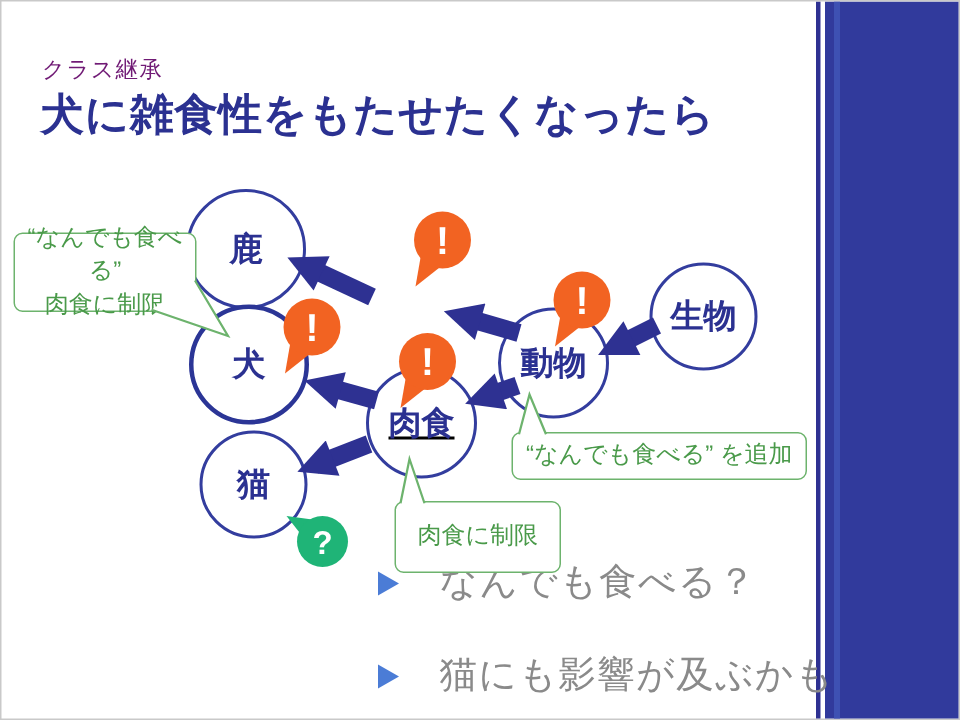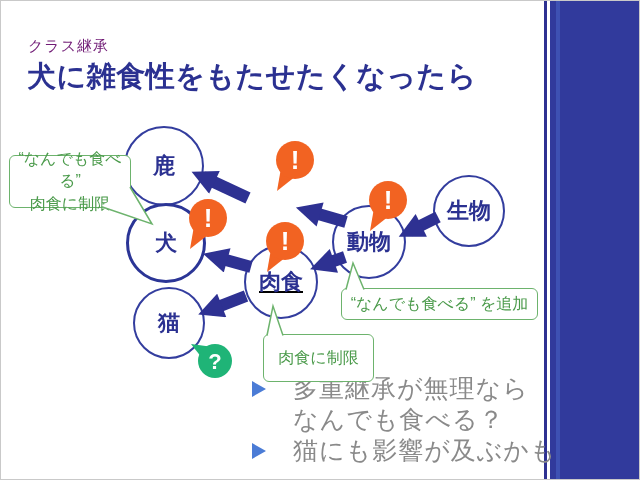--- a/index.html
+++ b/index.html
@@ -122,21 +122,20 @@
     <g>
       <polygon points="201,357 190,343 212,346" fill="#1fb477"></polygon>
       <circle cx="214" cy="360" r="17" fill="#1fb477"></circle>
       <text class="badge-txt" x="214" y="368" font-size="22">?</text>
     </g>
   </svg>
 
   <div class="bullet-row" style="top:372px;">
     <div class="bullet-tri"></div>
     <div class="bullet-text">
-      <div>多重継承が無理なら</div>
       <div>なんでも食べる？</div>
     </div>
   </div>
   <div class="bullet-row" style="top:434px;text-align:right;">
     <div class="bullet-tri"></div>
     <div class="bullet-text">
       <div>猫にも影響が及ぶかも</div>
     </div>
   </div>
 

